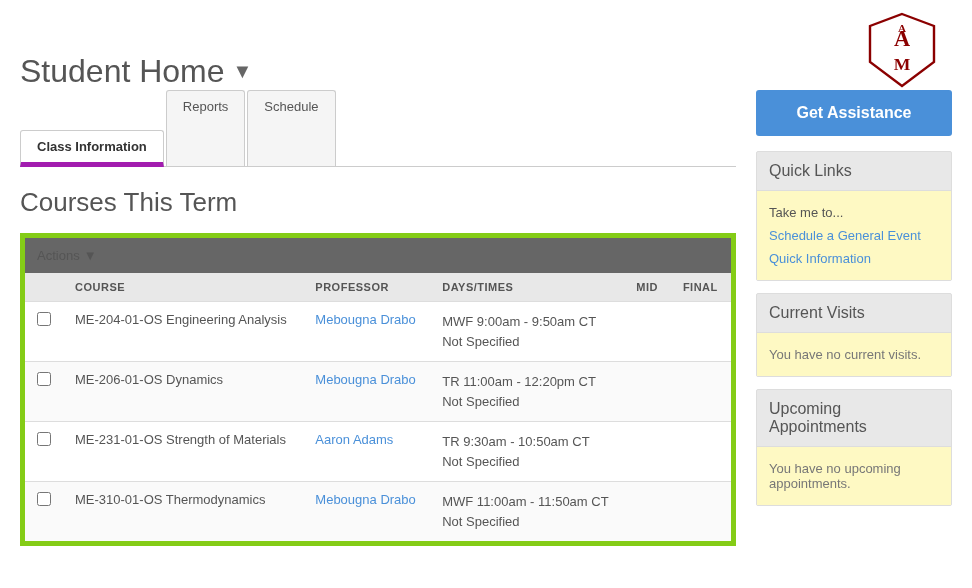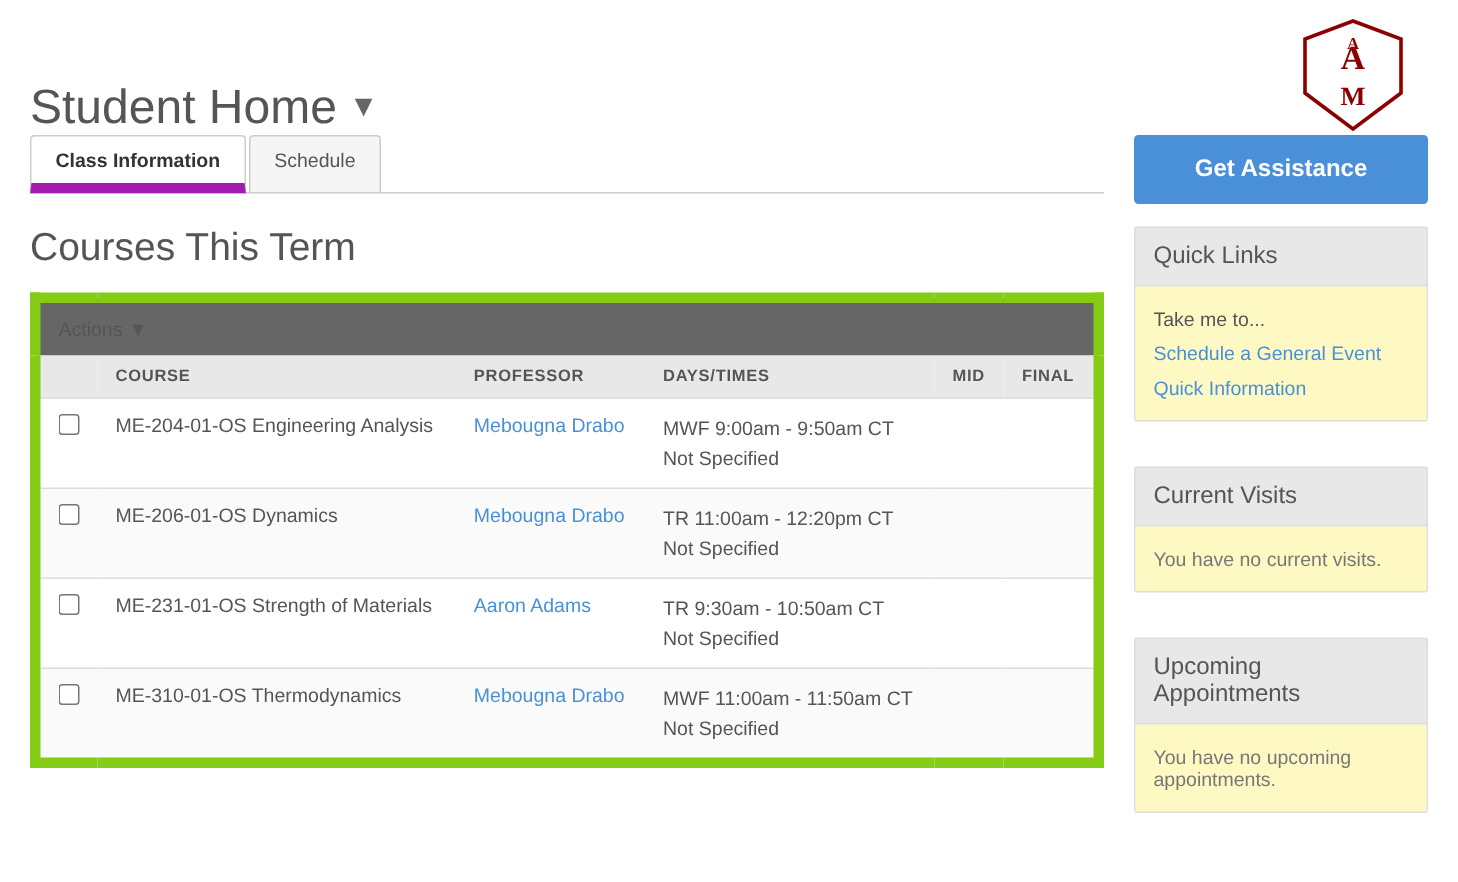--- a/index.html
+++ b/index.html
@@ -15,45 +15,45 @@
     .logo-svg { width: 80px; height: 80px; }
 
     
     .main-layout { display: flex; gap: 0; padding: 0 20px; }
     .content-area { flex: 1; min-width: 0; padding-right: 20px; }
     .sidebar { width: 196px; flex-shrink: 0; }
 
     
     .tabs { display: flex; border-bottom: 1px solid #ccc; margin-bottom: 20px; }
     .tab { padding: 8px 16px; cursor: pointer; font-size: 13px; border: 1px solid #ccc; border-bottom: none; background: #f5f5f5; color: #555; margin-right: 2px; border-radius: 3px 3px 0 0; }
-    .tab.active { background: #fff; color: #333; font-weight: bold; border-bottom: 7px solid #a21caf; margin-bottom: -1px; z-index: 1; position: relative; }
+    .tab.active { background: #fff; color: #333; font-weight: bold; border-bottom: 5px solid #a21caf; margin-bottom: -1px; z-index: 1; position: relative; margin-top: 40px; }
 
     
     .section-title { font-size: 26px; font-weight: 400; color: #555; margin-bottom: 15px; margin-top: 10px; }
 
     
-    .courses-table { width: 100%; border-collapse: collapse; border: 7px solid #84cc16; }
+    .courses-table { width: 100%; border-collapse: collapse; border: 5px solid #84cc16; }
     .table-header-row { background: #666; color: #fff; }
     .table-header-row td { padding: 10px 12px; font-size: 13px; }
     .actions-cell { display: flex; align-items: center; gap: 4px; }
     .col-headers { background: #e8e8e8; }
     .col-headers th { padding: 8px 12px; text-align: left; font-size: 11px; font-weight: bold; color: #555; letter-spacing: 0.5px; border-bottom: 1px solid #ddd; }
     .courses-table tbody tr { border-bottom: 1px solid #ddd; }
     .courses-table tbody tr:nth-child(even) { background: #fafafa; }
     .courses-table td { padding: 10px 12px; vertical-align: top; font-size: 13px; color: #555; }
     .checkbox-cell { width: 30px; }
     .professor-link { color: #4a90d9; text-decoration: none; text-align: center; }
     .course-code { color: #555; }
     .days-times { color: #555; line-height: 1.5; }
     .not-specified { color: #555; }
 
     
     .get-assistance-btn { display: block; width: 100%; background: #4a90d9; color: #fff; border: none; padding: 14px 10px; font-size: 16px; font-weight: bold; cursor: pointer; border-radius: 3px; text-align: center; margin-bottom: 15px; }
 
-    .sidebar-section { background: #e8e8e8; border: 1px solid #ddd; border-radius: 2px; margin-bottom: 30px; }
+    .sidebar-section { background: #e8e8e8; border: 1px solid #ddd; border-radius: 2px; margin-bottom: 12px; }
     .sidebar-section-title { padding: 10px 12px; font-size: 16px; font-weight: 400; color: #555; border-bottom: 1px solid #ddd; }
     .sidebar-section-body { padding: 10px 12px; background: #fef9c3; }
     .sidebar-link { display: block; color: #4a90d9; text-decoration: none; padding: 4px 0; font-size: 13px; }
     .sidebar-text { color: #777; font-size: 13px; padding: 4px 0; }
     .take-me-to { color: #555; font-size: 13px; padding: 4px 0; }
 
     
     input[type="checkbox"] { width: 14px; height: 14px; cursor: pointer; }
   </style>
 </head>
@@ -78,20 +78,21 @@
     </svg>
   </div>
 </div>
 
 <div class="main-layout">
 
   <div class="content-area">
 
     <div class="tabs">
       <div class="tab active">Class Information</div>
+      <div class="tab">Reports</div>
       <div class="tab">Schedule</div>
     </div>
 
     <div class="section-title">Courses This Term</div>
 
     <table class="courses-table">
       <thead>
         <tr class="table-header-row">
           <td colspan="6">
             <div class="actions-cell">

